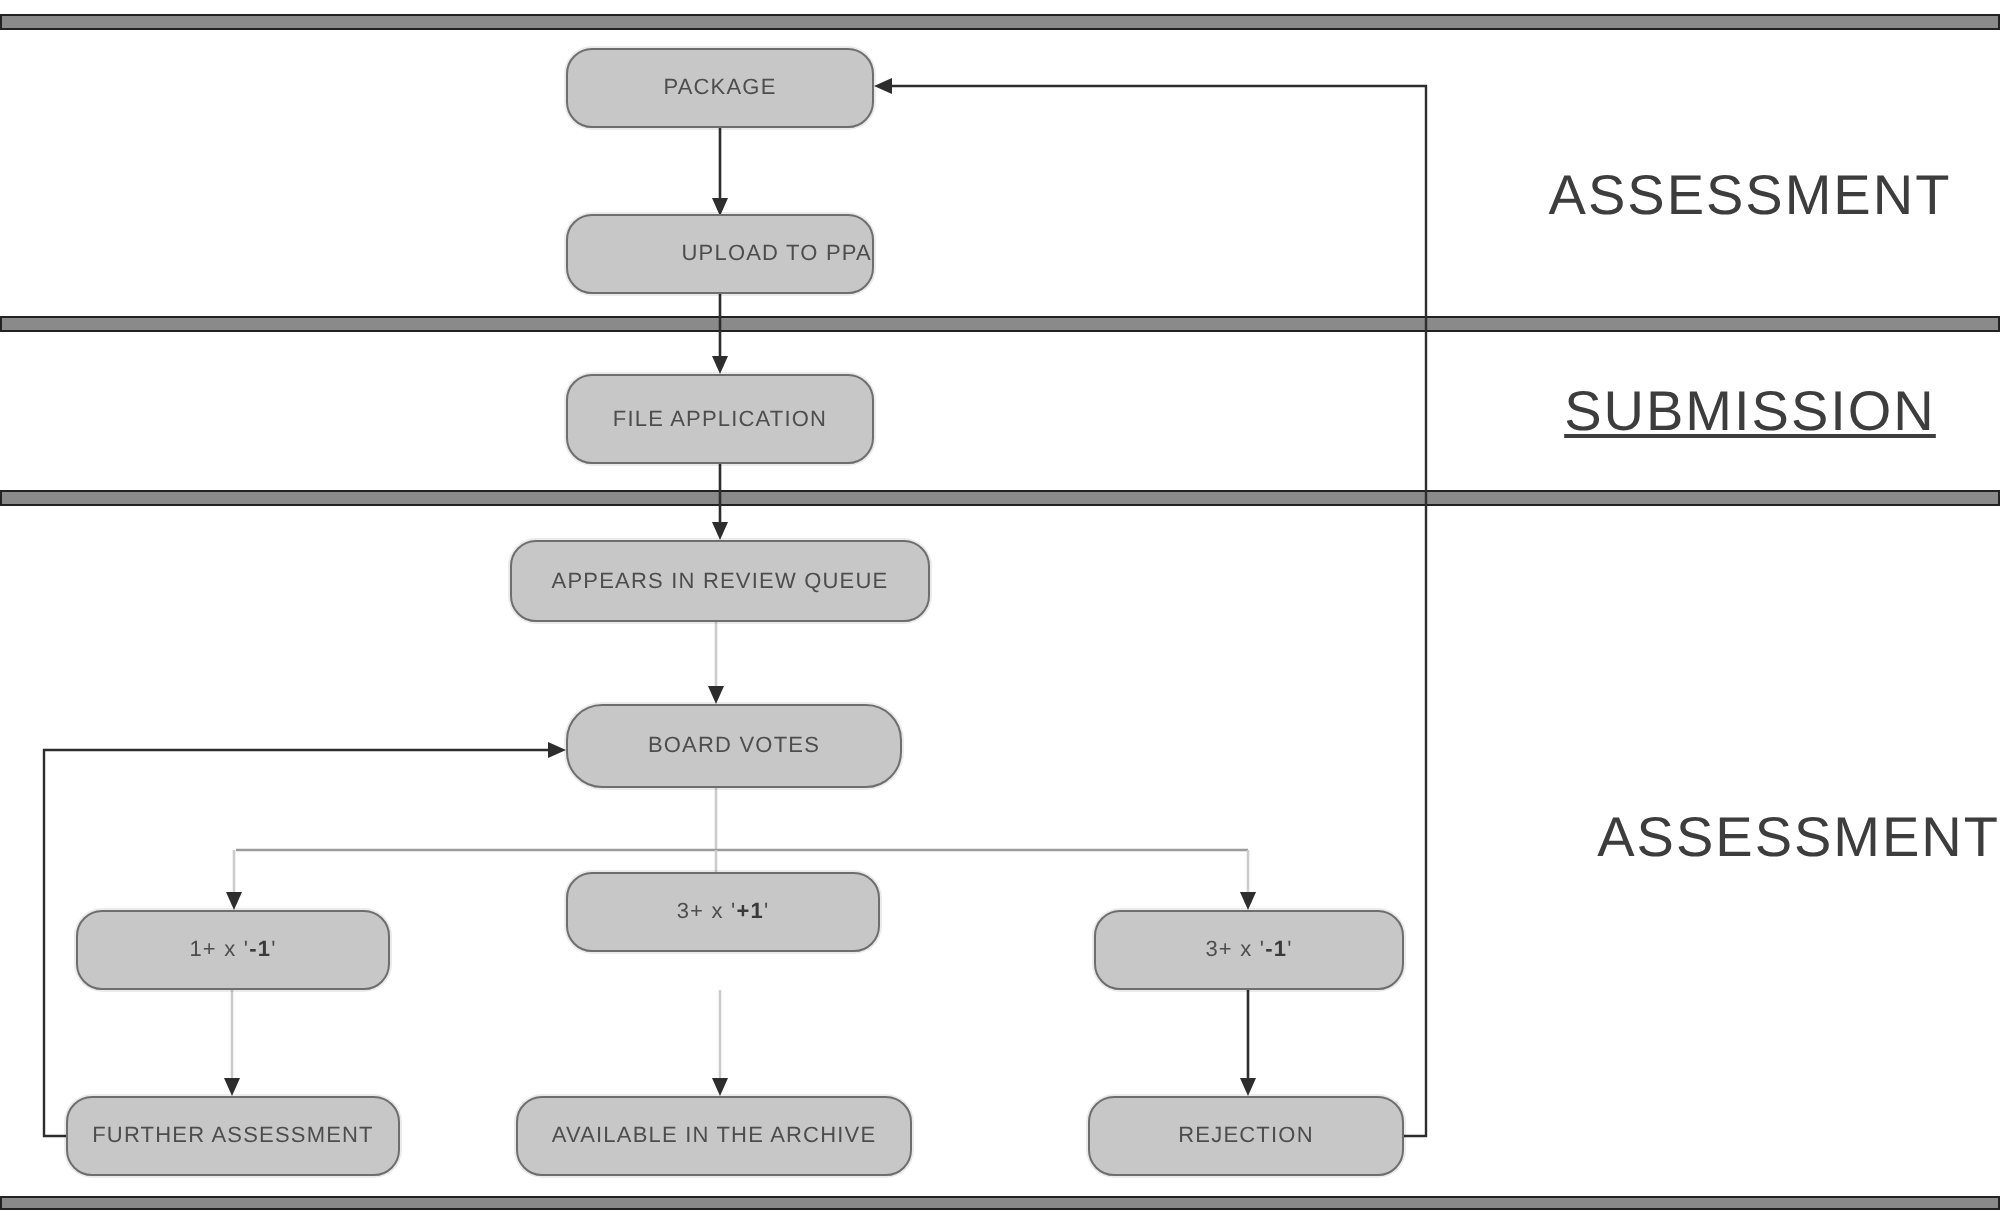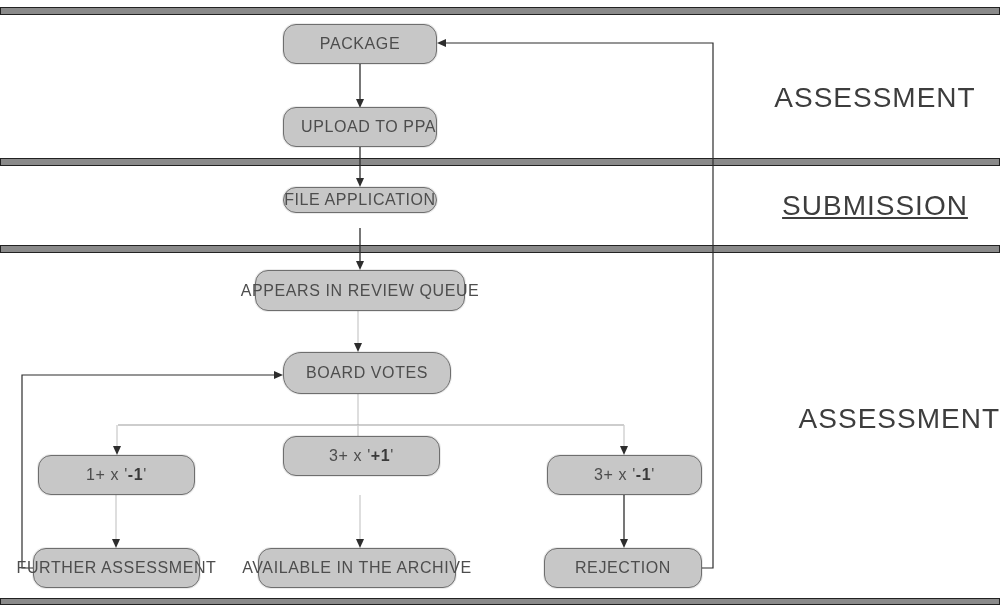--- a/index.html
+++ b/index.html
@@ -28,21 +28,21 @@
   .stem-light{stroke:var(--connector-light); stroke-width:1.3; fill:none;}
   .loop{stroke:var(--connector-dark); stroke-width:1.2; fill:none;}
   .tip{fill:var(--connector-dark); stroke:none;}
   .node{
     position:absolute; box-sizing:border-box;
     background:var(--node-fill); border:1.5px solid var(--node-border);
     border-radius:13px; display:flex; align-items:center; justify-content:center;
     box-shadow:0 0 0 1px rgba(0,0,0,0.08);
   }
   .nlabel{
-    font-size:16px; letter-spacing:0.6px; color:var(--node-text);
+    font-size:11px; letter-spacing:0.6px; color:var(--node-text);
     white-space:nowrap; text-align:center;
   }
   .nlabel b{font-weight:700; color:#3a3a3a;}
 </style>
 </head>
 <body>
 
 <div class="stage">
 
   <div class="bar" style="top:7px;height:8px;"></div>
@@ -110,21 +110,21 @@
   </svg>
 
   <div class="node" style="left:283px;top:24px;width:154px;height:40px;">
     <span class="nlabel">PACKAGE</span>
   </div>
 
   <div class="node" style="left:283px;top:107px;width:154px;height:40px;justify-content:flex-end;">
     <span class="nlabel">UPLOAD TO PPA</span>
   </div>
 
-  <div class="node" style="left:283px;top:187px;width:154px;height:26px;">
+  <div class="node" style="left:283px;top:187px;width:154px;height:45px;">
     <span class="nlabel">FILE APPLICATION</span>
   </div>
 
   <div class="node" style="left:255px;top:270px;width:210px;height:41px;">
     <span class="nlabel">APPEARS IN REVIEW QUEUE</span>
   </div>
 
   <div class="node" style="left:283px;top:352px;width:168px;height:42px;border-radius:18px;">
     <span class="nlabel">BOARD VOTES</span>
   </div>

